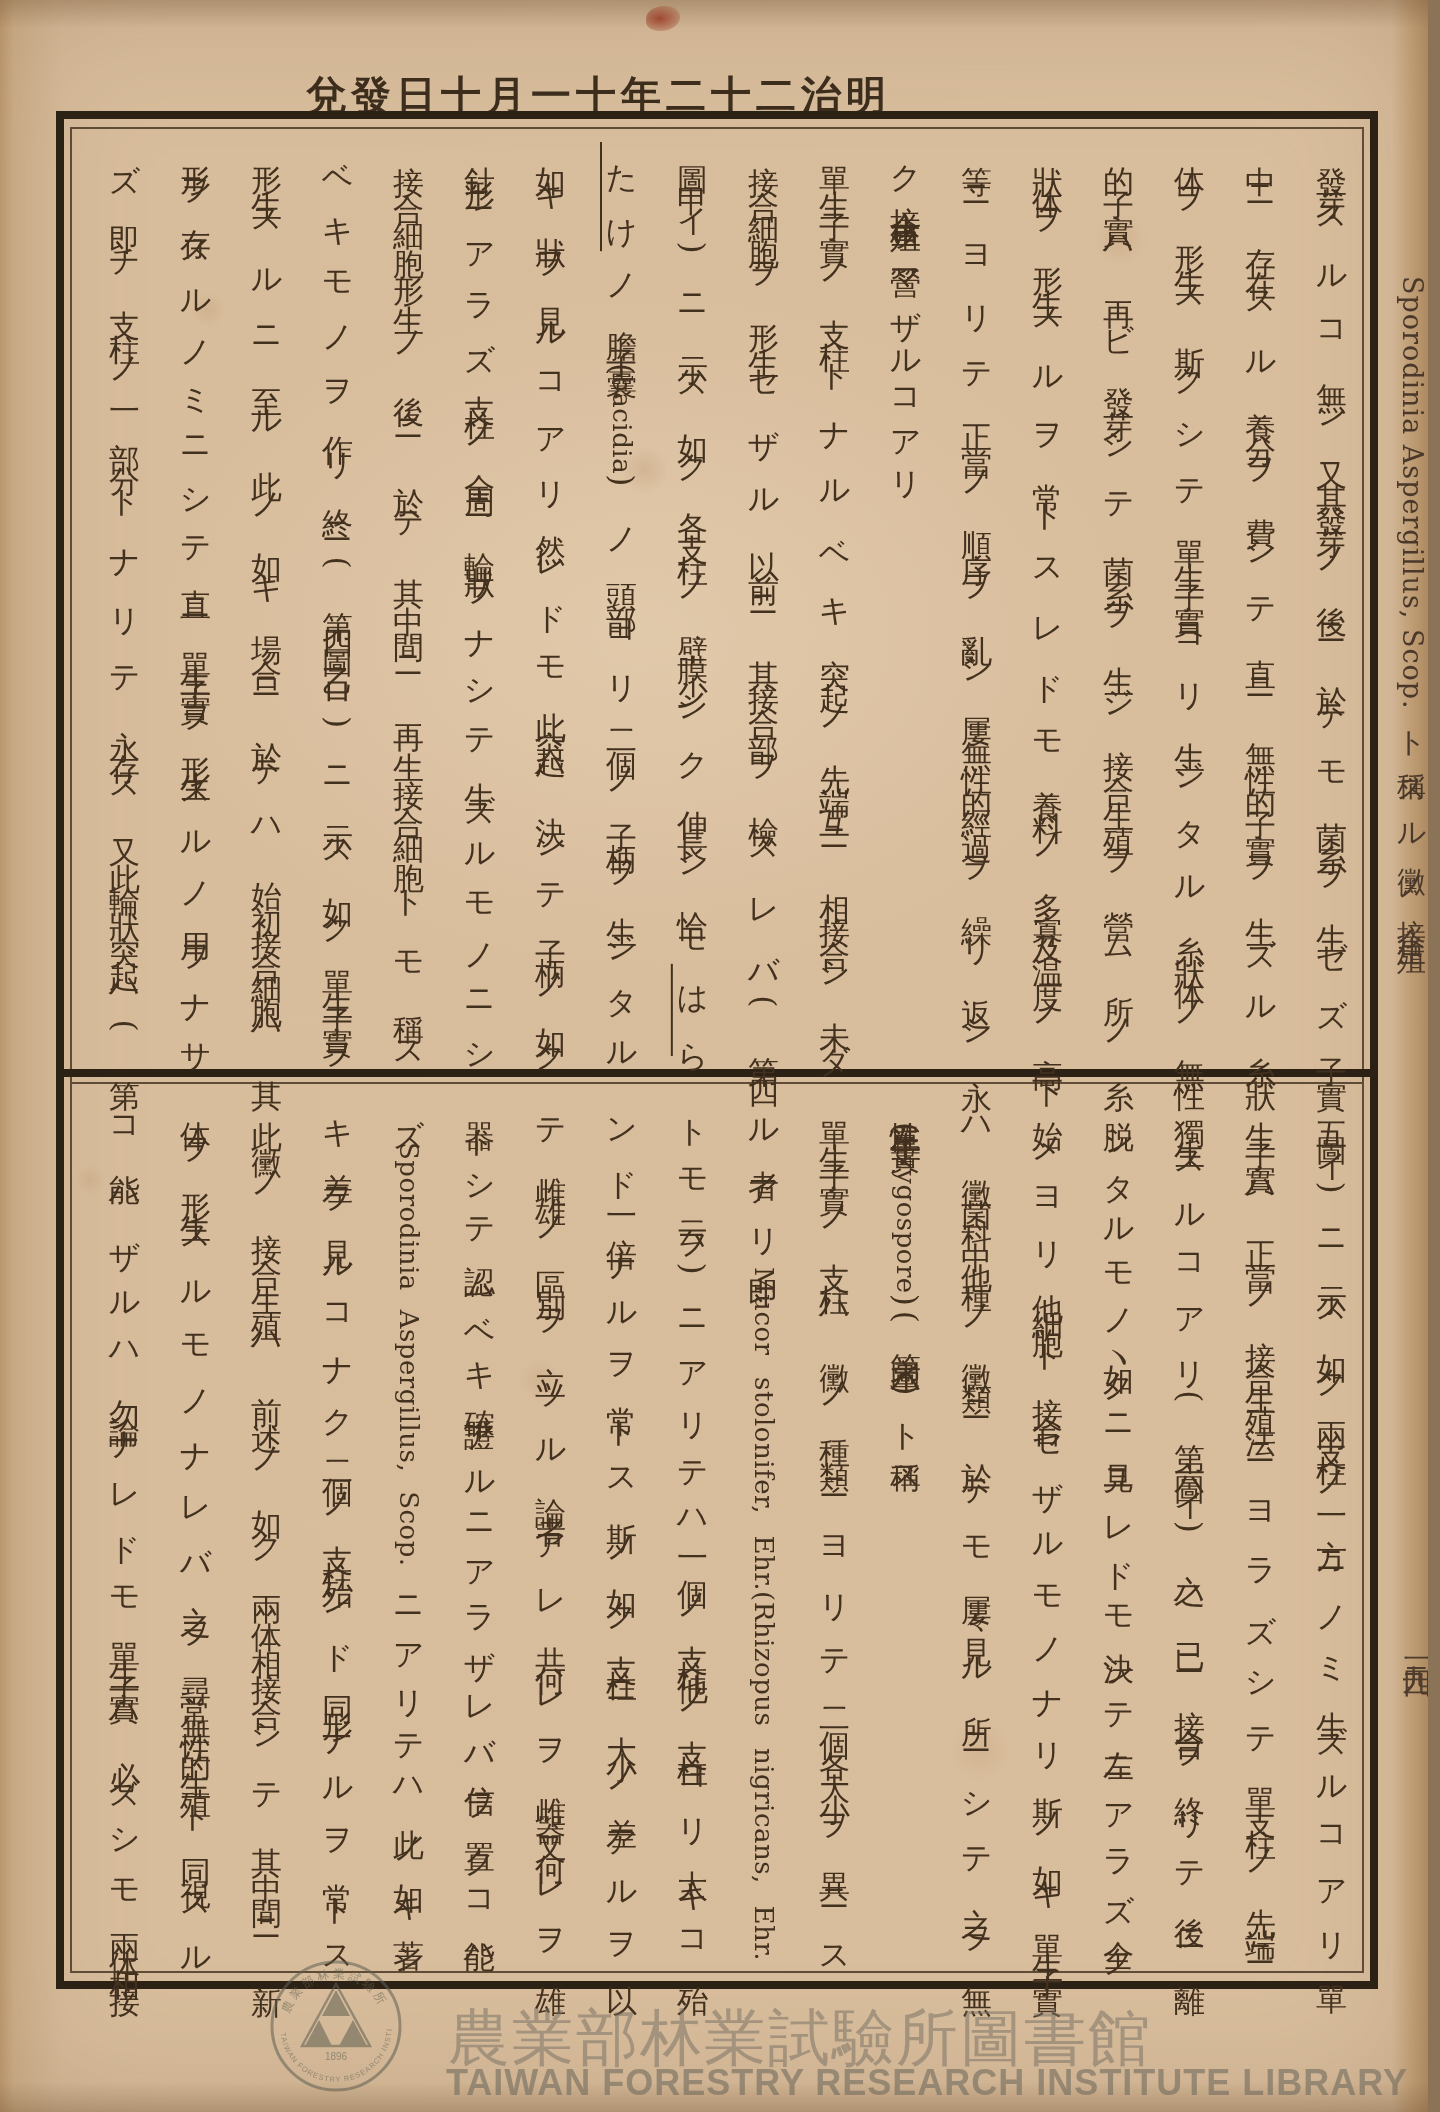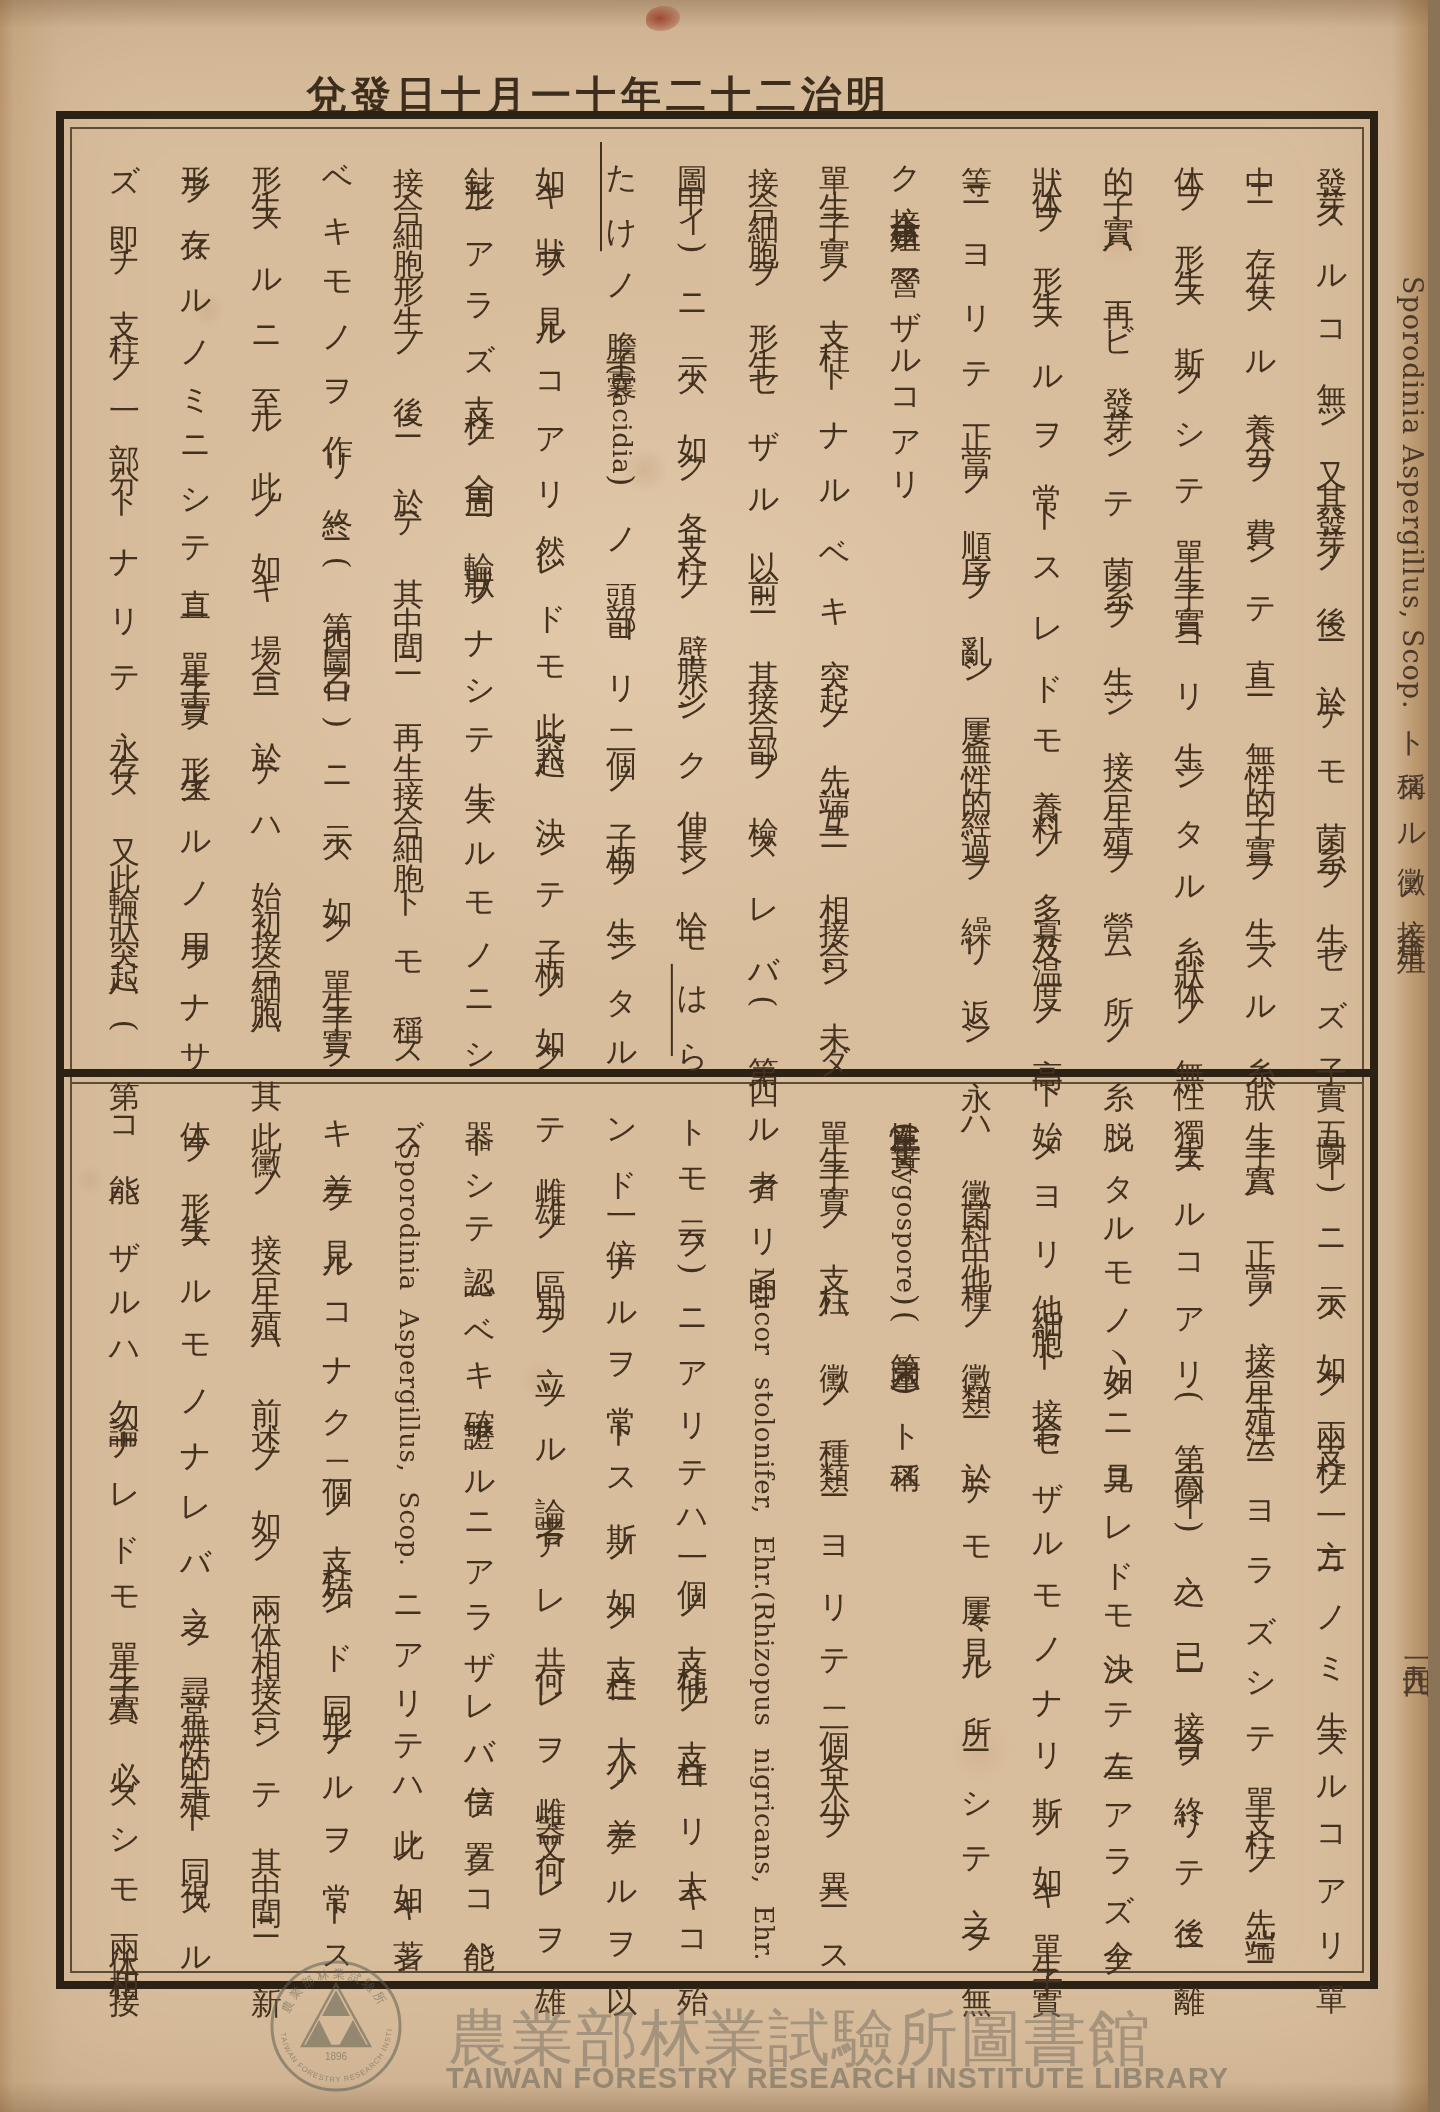--- a/index.html
+++ b/index.html
@@ -46,21 +46,21 @@
   .em{text-decoration:underline;text-decoration-thickness:2px;text-underline-offset:4px;}
   .margin-title{position:absolute;left:1392px;top:276px;height:850px;writing-mode:vertical-rl;
     color:#4a392a;white-space:nowrap;}
   .margin-title .latin{font-size:27px;letter-spacing:1px;}
   .margin-title .cjk{font-size:29px;letter-spacing:9px;}
   .page-number{position:absolute;left:1396px;top:1634px;writing-mode:vertical-rl;
     font-size:30px;letter-spacing:7px;color:#4e3c2c;}
   .wm-cjk{position:absolute;left:448px;top:1996px;font-size:62px;letter-spacing:2px;
     font-family:"Liberation Sans","DejaVu Sans",sans-serif;
     color:rgba(118,112,100,0.52);white-space:nowrap;z-index:5;text-align:center;}
-  .wm-en{position:absolute;left:446px;top:2062px;font-size:29px;font-weight:bold;letter-spacing:1px;
+  .wm-en{position:absolute;left:446px;top:2062px;font-size:36px;font-weight:bold;letter-spacing:1px;
     font-family:"Liberation Sans","DejaVu Sans",sans-serif;
     color:rgba(112,106,94,0.60);white-space:nowrap;z-index:5;}
   .seal{position:absolute;left:266px;top:1956px;width:140px;height:140px;opacity:0.55;z-index:6;}
 </style>
 </head>
 <body>
 
 <div class="page">
 
   <div class="spots"></div>

